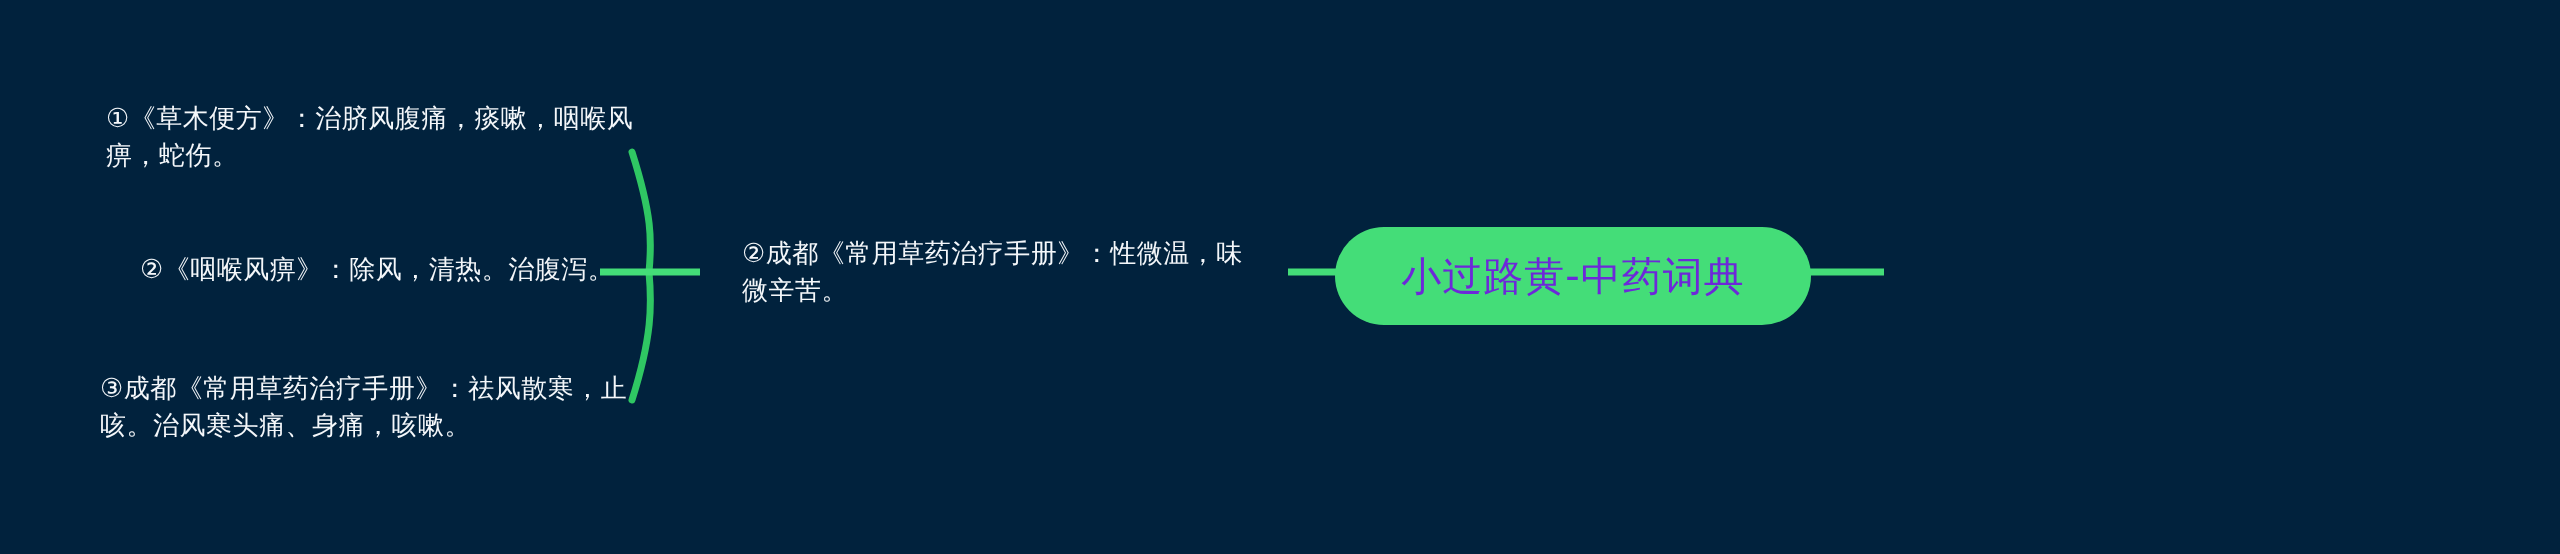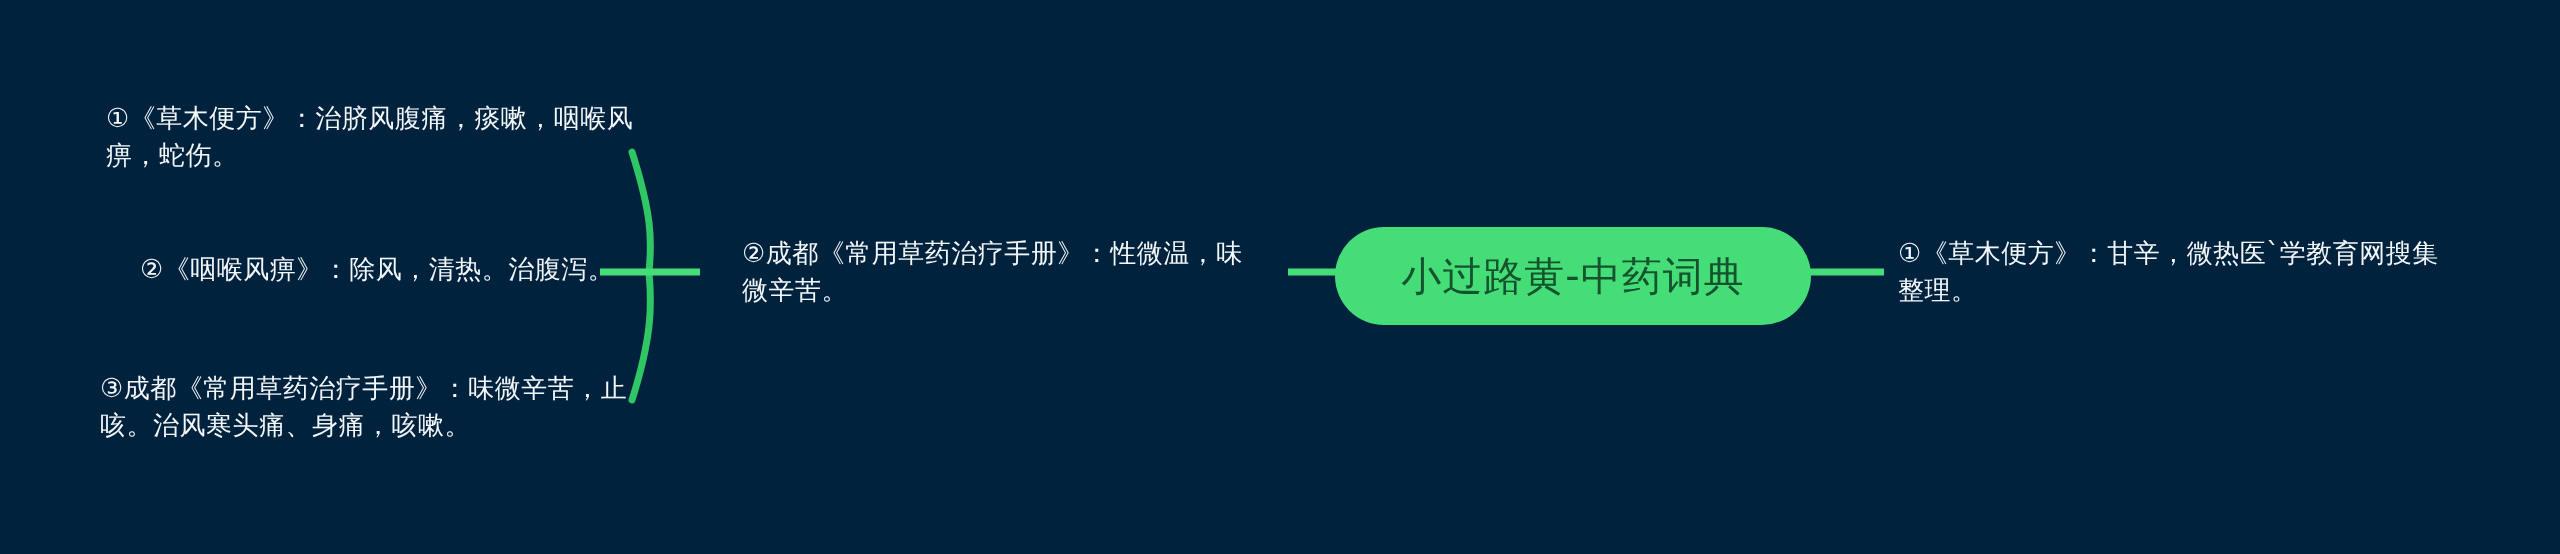--- a/index.html
+++ b/index.html
@@ -74,21 +74,21 @@
     width: 476px;
     height: 98px;
     background: #44dd78;
     border-radius: 49px;
     display: flex;
     align-items: center;
     justify-content: center;
     box-sizing: border-box;
   }
   #root-node .root-label {
-    color: #14532d;
+    color: #6d28d9;
     font-size: 40px;
     letter-spacing: 1px;
     white-space: nowrap;
     font-family: "DejaVu Sans", "Liberation Sans", sans-serif;
   }
 </style>
 </head>
 <body>
 
 <div id="mindmap">
@@ -101,23 +101,22 @@
 
     <line x1="1288" y1="272" x2="1345" y2="272" stroke="#44dd78" stroke-width="7" stroke-linecap="butt"></line>
 
     <line x1="1802" y1="272" x2="1884" y2="272" stroke="#44dd78" stroke-width="7" stroke-linecap="butt"></line>
   </svg>
 
   <div class="node-text" id="leaf-1">①《草木便方》：治脐风腹痛，痰嗽，咽喉风痹，蛇伤。</div>
 
   <div class="node-text" id="leaf-2">②《咽喉风痹》：除风，清热。治腹泻。</div>
 
-  <div class="node-text" id="leaf-3">③成都《常用草药治疗手册》：味微辛苦，止咳。治风寒头痛、身痛，咳嗽。</div>
+  <div class="node-text" id="leaf-3">③成都《常用草药治疗手册》：祛风散寒，止咳。治风寒头痛、身痛，咳嗽。</div>
 
   <div class="node-text" id="leaf-mid">②成都《常用草药治疗手册》：性微温，味微辛苦。</div>
 
   <div id="root-node">
     <span class="root-label">小过路黄-中药词典</span>
   </div>
 
-  <div class="node-text" id="leaf-right">①《草木便方》：甘辛，微热医`学教育网搜集整理。</div>
 
 </div>
 
 </body></html>

